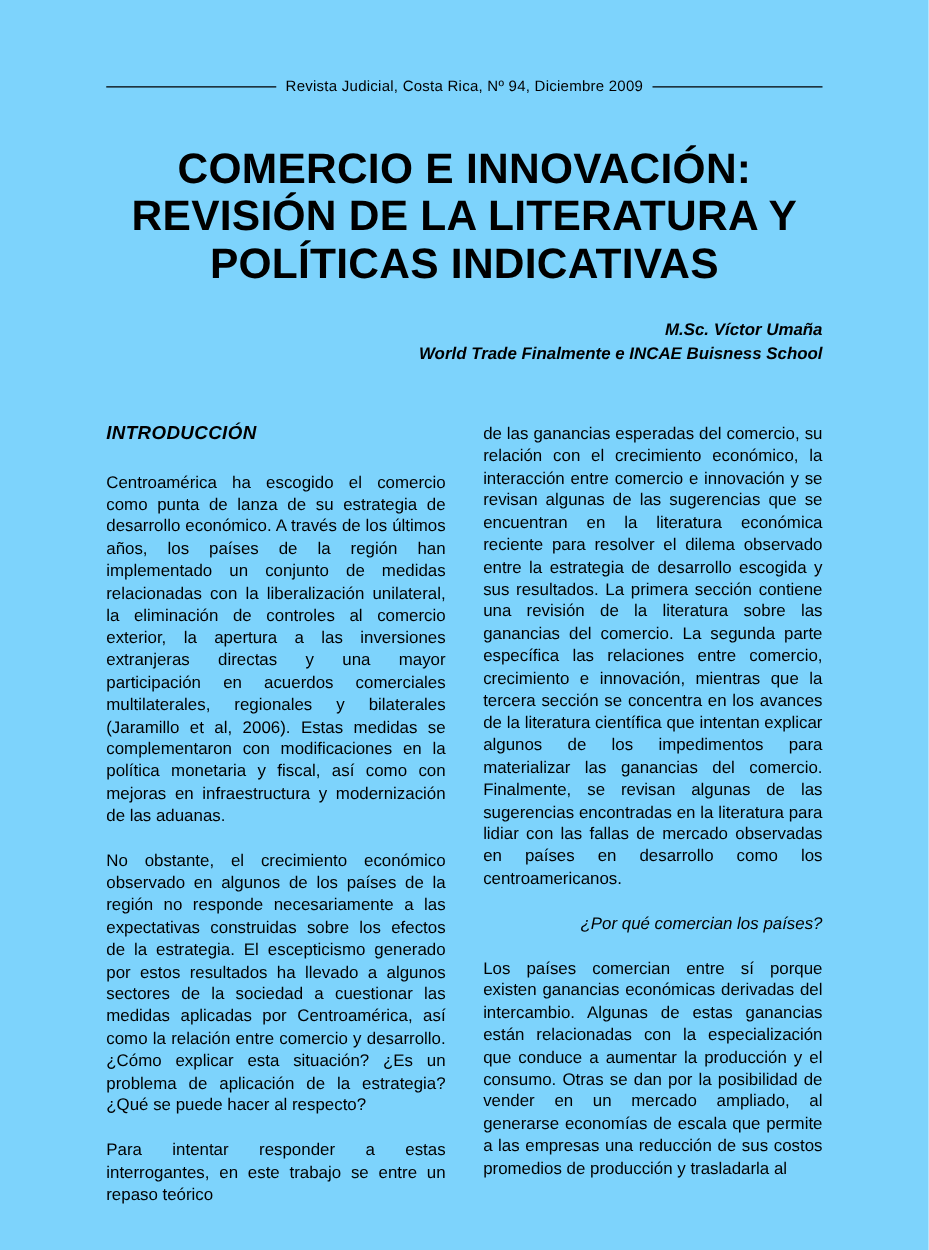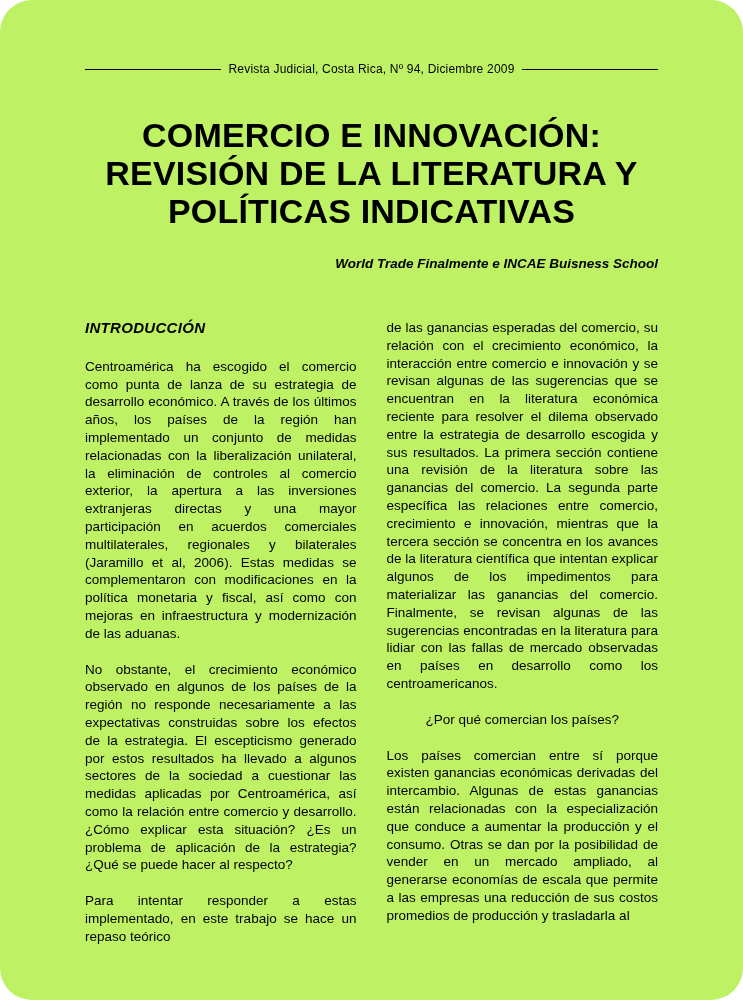--- a/index.html
+++ b/index.html
@@ -4,26 +4,25 @@
 <style>
   html, body {
     margin: 0;
     padding: 0;
     background: #ffffff;
   }
   .page {
     position: relative;
     width: 743px;
     height: 1000px;
-    background: #bef264;
+    background: #7dd3fc;
     font-family: "Liberation Sans", sans-serif;
     color: #1a1a1a;
     overflow: hidden;
     margin: 0 auto;
-    border-radius: 32px;
   }
   .content {
     position: absolute;
     left: 85px;
     right: 85px;
     top: 0;
   }
   .journal-header {
     display: flex;
     align-items: center;
@@ -76,48 +75,50 @@
     margin: 0 0 18px 0;
   }
   .intro-heading {
     font-weight: bold;
     font-style: italic;
     font-size: 15px;
     letter-spacing: 0.3px;
     margin: 0 0 21px 0;
   }
   .subheading {
-    text-align: center;
+    text-align: right;
+    font-style: italic;
   }
 </style>
 </head>
 <body>
 
 <div class="page">
   <div class="content">
 
     <div class="journal-header">
       <span class="rule"></span>
       <span class="label">Revista Judicial, Costa Rica, Nº 94, Diciembre 2009</span>
       <span class="rule"></span>
     </div>
 
     <h1 class="title">COMERCIO E INNOVACIÓN: REVISIÓN DE LA LITERATURA Y POLÍTICAS INDICATIVAS</h1>
 
     <div class="byline">
+      <div>M.Sc. Víctor Umaña</div>
       <div>World Trade Finalmente e INCAE Buisness School</div>
     </div>
 
     <div class="columns">
 
       <div class="col">
         <h2 class="intro-heading">INTRODUCCIÓN</h2>
         <p>Centroamérica ha escogido el comercio como punta de lanza de su estrategia de desarrollo económico. A través de los últimos años, los países de la región han implementado un conjunto de medidas relacionadas con la liberalización unilateral, la eliminación de controles al comercio exterior, la apertura a las inversiones extranjeras directas y una mayor participación en acuerdos comerciales multilaterales, regionales y bilaterales (Jaramillo et al, 2006). Estas medidas se complementaron con modificaciones en la política monetaria y fiscal, así como con mejoras en infraestructura y modernización de las aduanas.</p>
         <p>No obstante, el crecimiento económico observado en algunos de los países de la región no responde necesariamente a las expectativas construidas sobre los efectos de la estrategia. El escepticismo generado por estos resultados ha llevado a algunos sectores de la sociedad a cuestionar las medidas aplicadas por Centroamérica, así como la relación entre comercio y desarrollo. ¿Cómo explicar esta situación? ¿Es un problema de aplicación de la estrategia? ¿Qué se puede hacer al respecto?</p>
-        <p>Para intentar responder a estas implementado, en este trabajo se hace un repaso teórico</p>
+        <p>Para intentar responder a estas interrogantes, en este trabajo se entre un repaso teórico</p>
       </div>
 
       <div class="col">
         <p>de las ganancias esperadas del comercio, su relación con el crecimiento económico, la interacción entre comercio e innovación y se revisan algunas de las sugerencias que se encuentran en la literatura económica reciente para resolver el dilema observado entre la estrategia de desarrollo escogida y sus resultados. La primera sección contiene una revisión de la literatura sobre las ganancias del comercio. La segunda parte específica las relaciones entre comercio, crecimiento e innovación, mientras que la tercera sección se concentra en los avances de la literatura científica que intentan explicar algunos de los impedimentos para materializar las ganancias del comercio. Finalmente, se revisan algunas de las sugerencias encontradas en la literatura para lidiar con las fallas de mercado observadas en países en desarrollo como los centroamericanos.</p>
         <p class="subheading">¿Por qué comercian los países?</p>
         <p>Los países comercian entre sí porque existen ganancias económicas derivadas del intercambio. Algunas de estas ganancias están relacionadas con la especialización que conduce a aumentar la producción y el consumo. Otras se dan por la posibilidad de vender en un mercado ampliado, al generarse economías de escala que permite a las empresas una reducción de sus costos promedios de producción y trasladarla al</p>
       </div>
 
     </div>
   </div>

